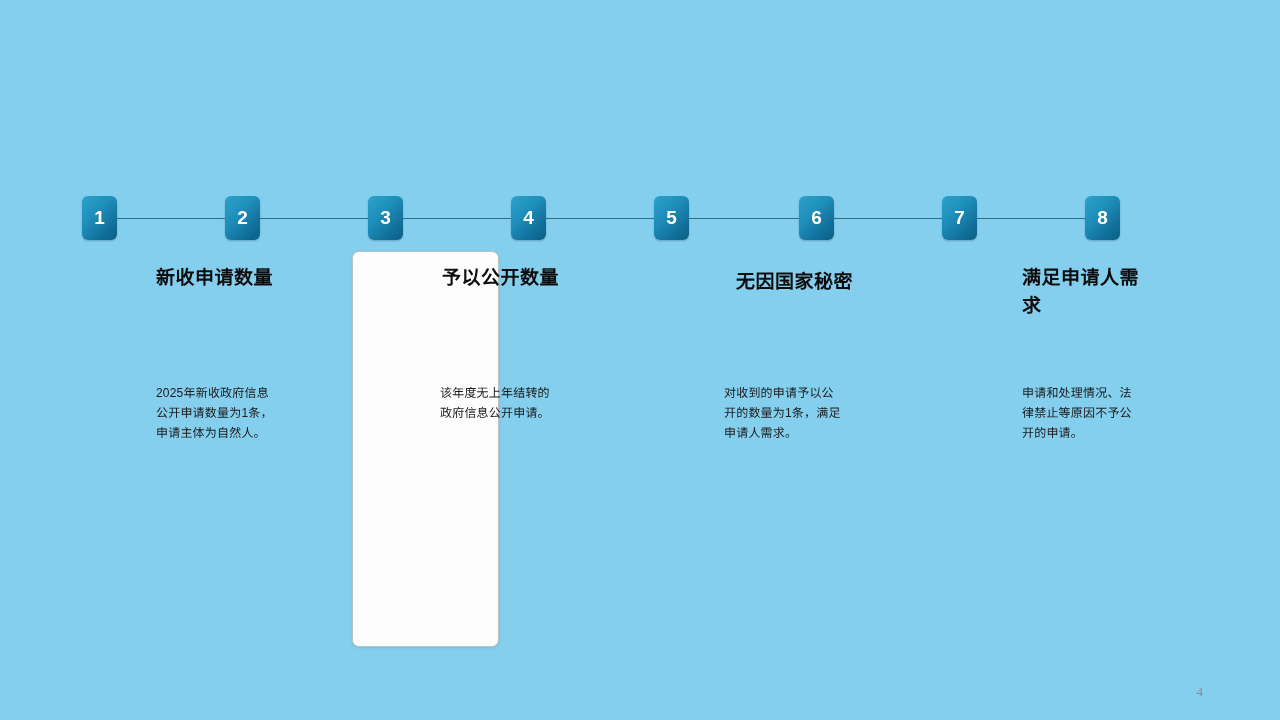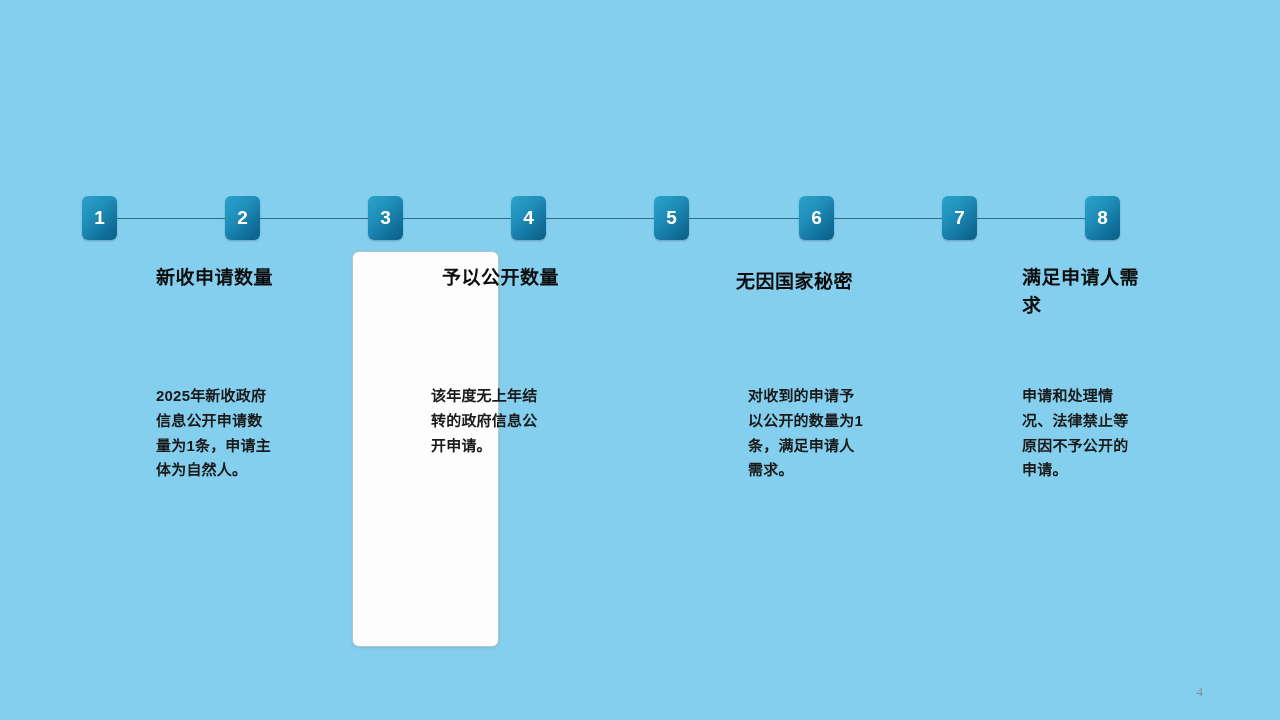--- a/index.html
+++ b/index.html
@@ -99,25 +99,24 @@
     font-size: 19px;
     font-weight: bold;
     color: #0d0d0d;
     line-height: 1.45;
     letter-spacing: 0.5px;
   }
   .col-body {
     position: absolute;
     top: 384px;
     width: 120px;
-    font-size: 15px;
+    font-size: 12px;
     color: #1a1a1a;
     line-height: 1.65;
     letter-spacing: 0.2px;
-    font-weight: bold;
   }
 
   
   .highlight-card {
     position: absolute;
     left: 352px;
     top: 251px;
     width: 145px;
     height: 394px;
     background: #fdfdfd;
@@ -161,26 +160,26 @@
 
   <div class="columns">
 
     <div class="column" style="left:78px">
       <div class="col-heading" style="left:78px">新收申请数量</div>
       <div class="col-body" style="left:78px">2025年新收政府信息公开申请数量为1条，申请主体为自然人。</div>
     </div>
 
     <div class="column" style="left:221px">
       <div class="col-heading" style="left:221px">予以公开数量</div>
-      <div class="col-body" style="left:210px">该年度无上年结转的政府信息公开申请。</div>
+      <div class="col-body" style="left:219px">该年度无上年结转的政府信息公开申请。</div>
     </div>
 
     <div class="column is-highlight" style="left:368px">
       <div class="col-heading" style="left:368px">无因国家秘密</div>
-      <div class="col-body" style="left:380px">对收到的申请予以公开的数量为1条，满足申请人需求。</div>
+      <div class="col-body" style="left:356px">对收到的申请予以公开的数量为1条，满足申请人需求。</div>
     </div>
 
     <div class="column" style="left:511px">
       <div class="col-heading" style="left:511px">满足申请人需求</div>
       <div class="col-body" style="left:511px">申请和处理情况、法律禁止等原因不予公开的申请。</div>
     </div>
 
     <div class="column" style="left:654px">
       
       

